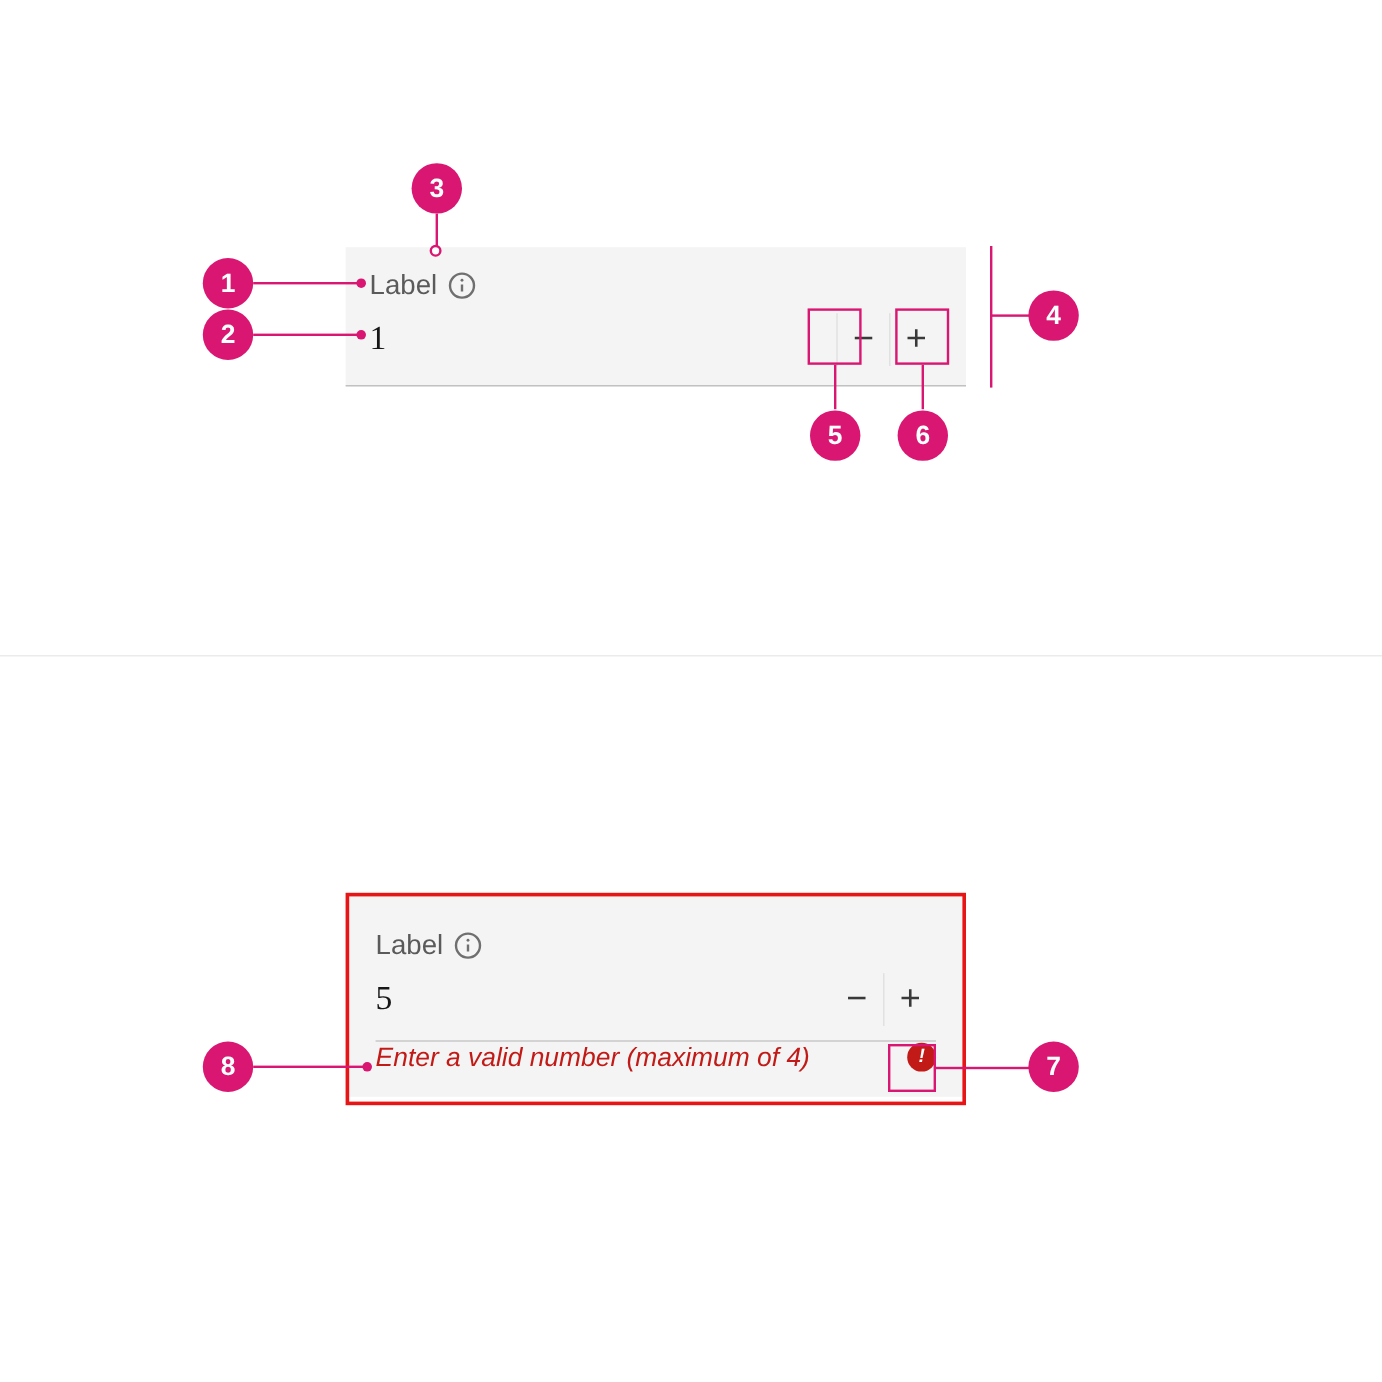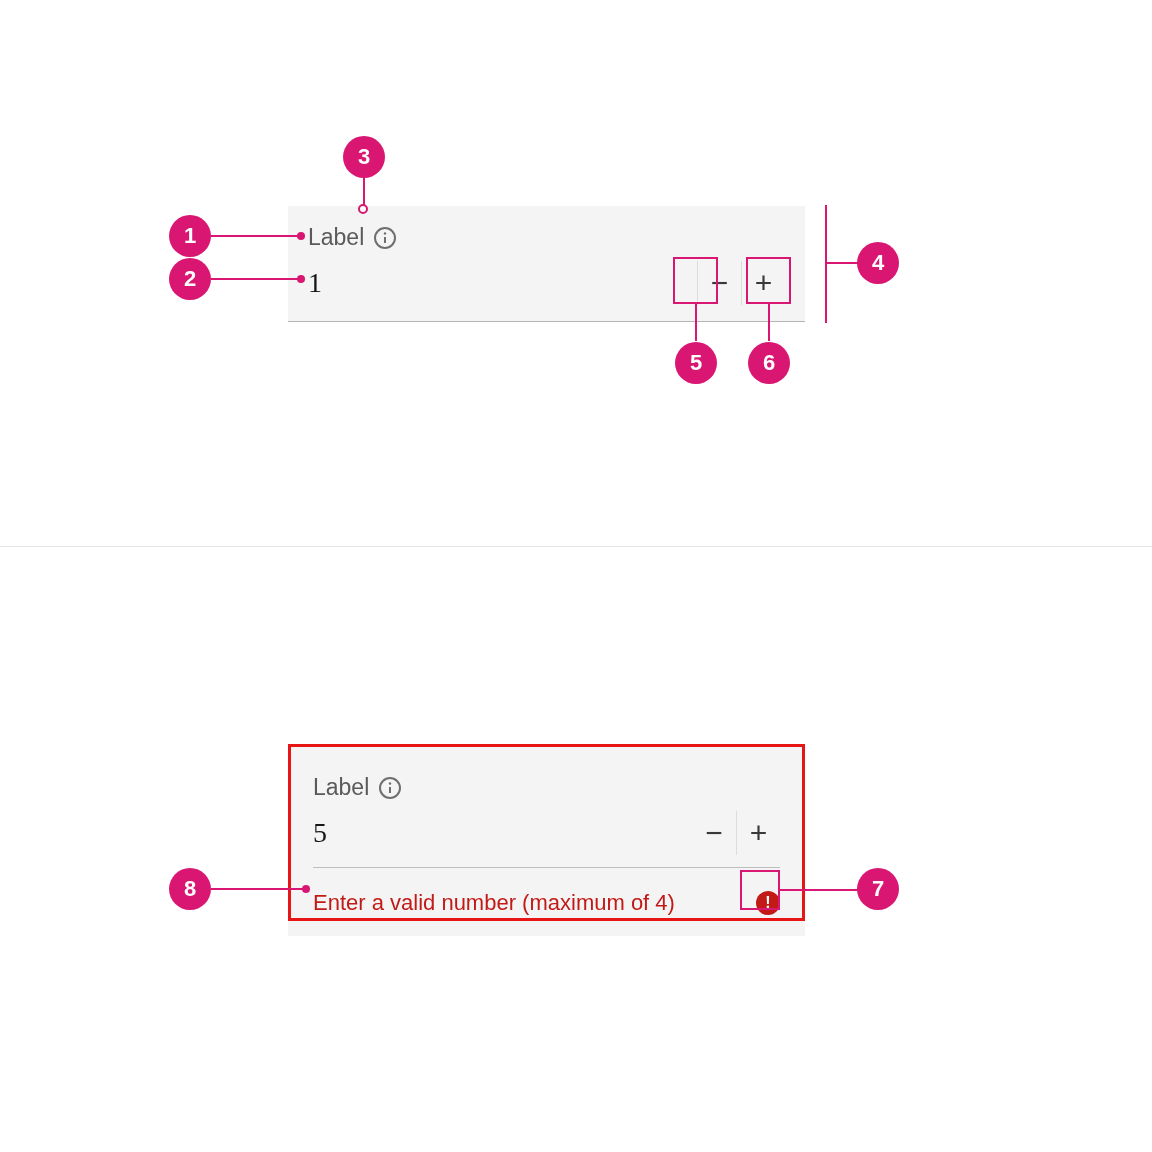--- a/index.html
+++ b/index.html
@@ -116,23 +116,23 @@
   }
   .step-btn .glyph {
     font-size: 30px;
     line-height: 1;
   }
   .step-wrap { display: flex; }
   .err-row {
     display: flex;
     align-items: center;
     justify-content: space-between;
-    margin-top: 22px;
     color: #c21b17;
     font-size: 22px;
+    font-style: italic;
   }
   .err-icon {
     width: 24px; height: 24px;
     border-radius: 50%;
     background: #c21b17;
     color: #fff;
     font-weight: 700;
     font-size: 16px;
     display: inline-flex;
     align-items: center;

